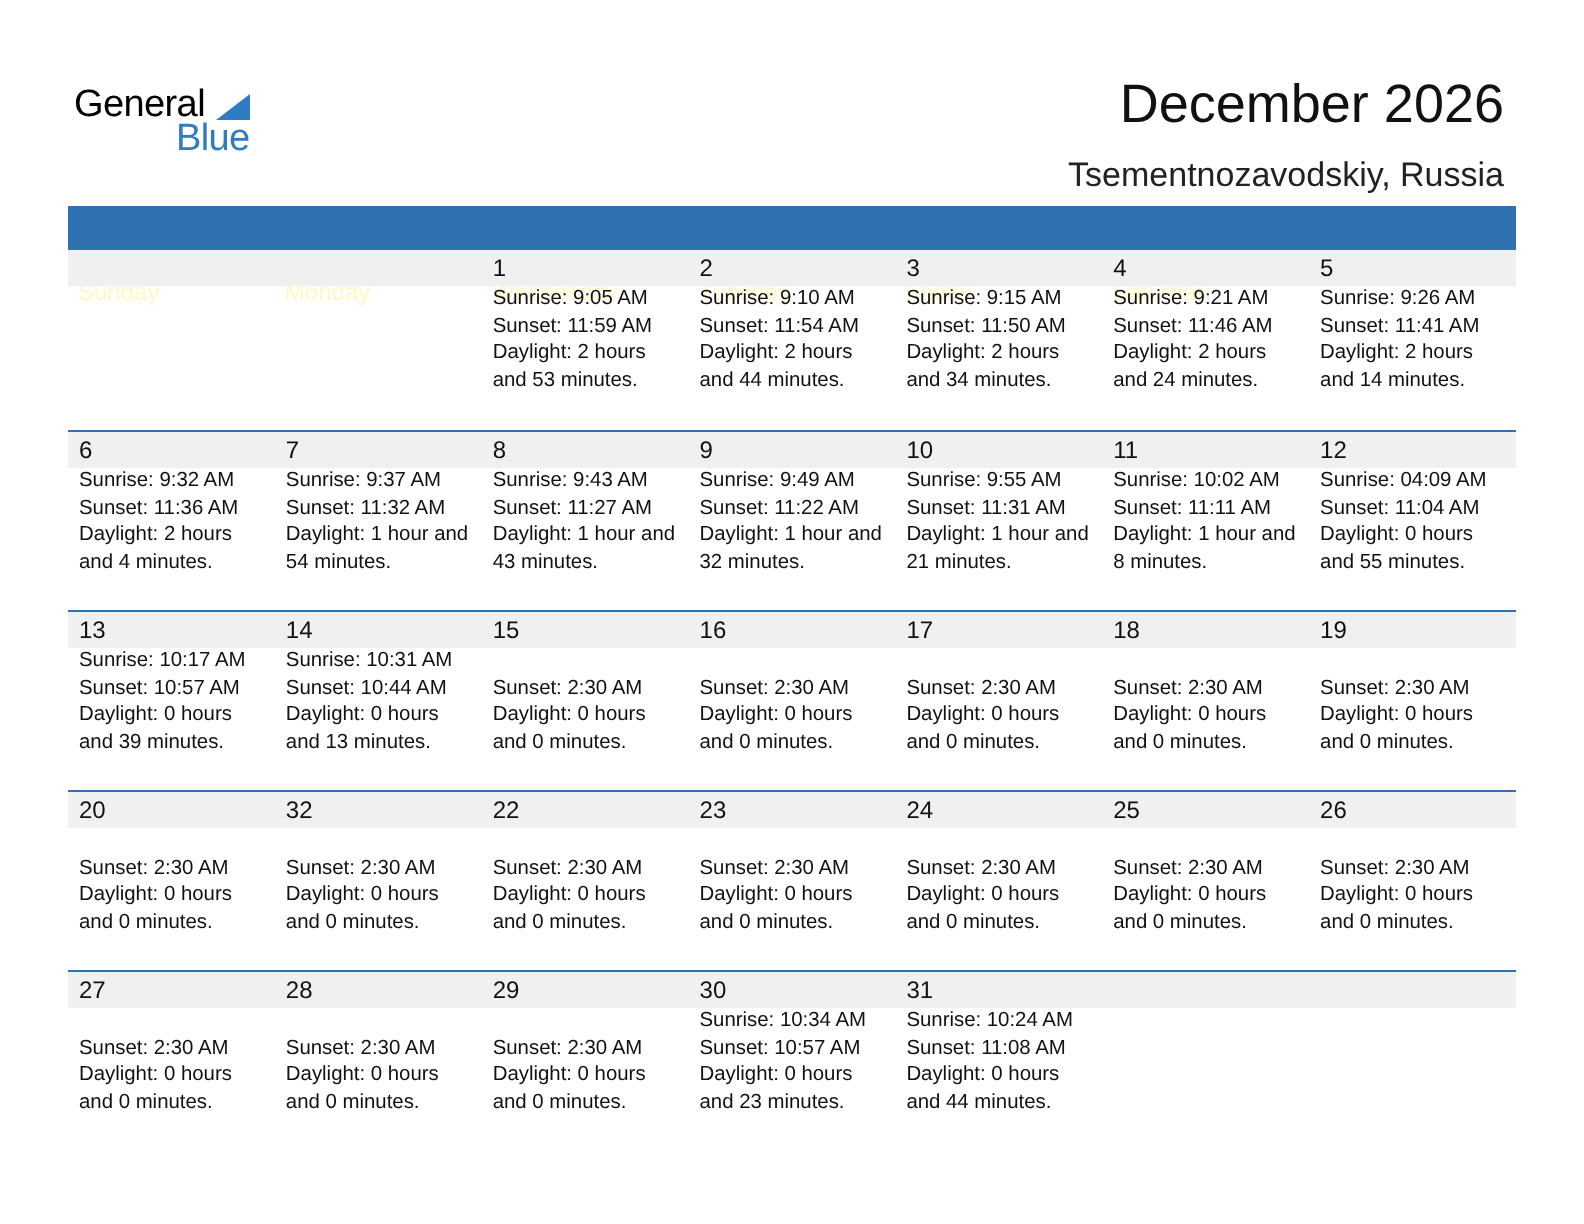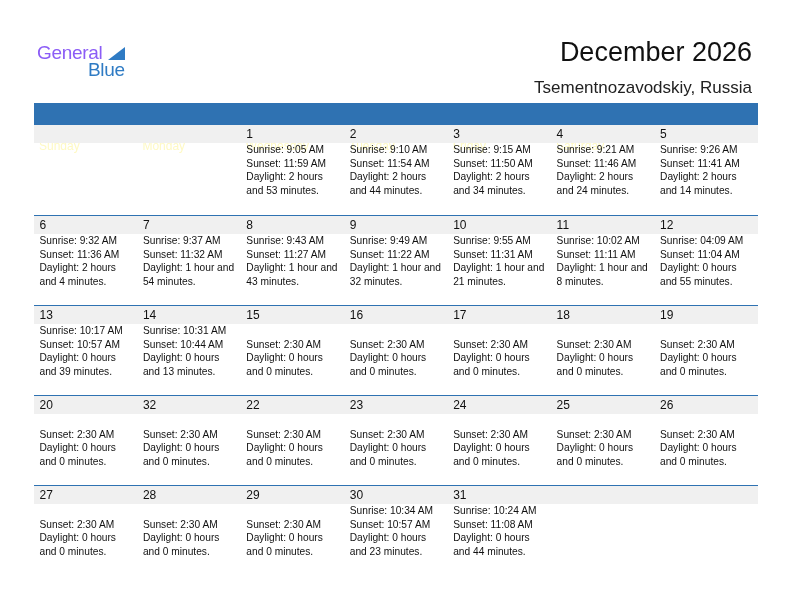--- a/index.html
+++ b/index.html
@@ -1,21 +1,21 @@
 <!DOCTYPE html>
 <html><head>
   <meta charset="utf-8">
   <style>
     html, body { margin: 0; padding: 0; }
     body {
       width: 792px; height: 612px; background: #ffffff; position: relative; overflow: hidden;
       font-family: "Liberation Sans", sans-serif; color: #111;
     }
     .logo { position: absolute; left: 37px; top: 42px; width: 100px; height: 40px; }
-    .logo .general { position: absolute; left: 0; top: 0; font-size: 19px; color: #8b5cf6; letter-spacing: -0.3px; }
+    .logo .general { position: absolute; left: 0; top: 0; font-size: 19px; color: #000000; letter-spacing: -0.3px; }
     .logo .blue { position: absolute; left: 51px; top: 17px; font-size: 19px; color: #2f7bc4; letter-spacing: -0.3px; }
     .logo .tri { position: absolute; left: 71px; top: 5px; width: 0; height: 0;
       border-left: 17px solid transparent; border-bottom: 13px solid #2f7bc4; }
     .title { position: absolute; right: 40px; top: 37px; font-size: 27px; color: #111; text-align: center; }
     .subtitle { position: absolute; right: 40px; top: 78px; font-size: 17px; color: #222; }
     .cal { position: absolute; left: 34px; top: 103px; width: 724px; }
     .head { display: flex; background: #2f72b2; height: 22px; }
     .head div { width: 103.43px; color: #fef9c3; font-size: 12px; line-height: 22px; padding-left: 5px; box-sizing: border-box; margin-top: 32px; }
     .week { height: 90px; position: relative; }
     .week.bordered { border-top: 1.5px solid #2f72b2; box-sizing: border-box; }

